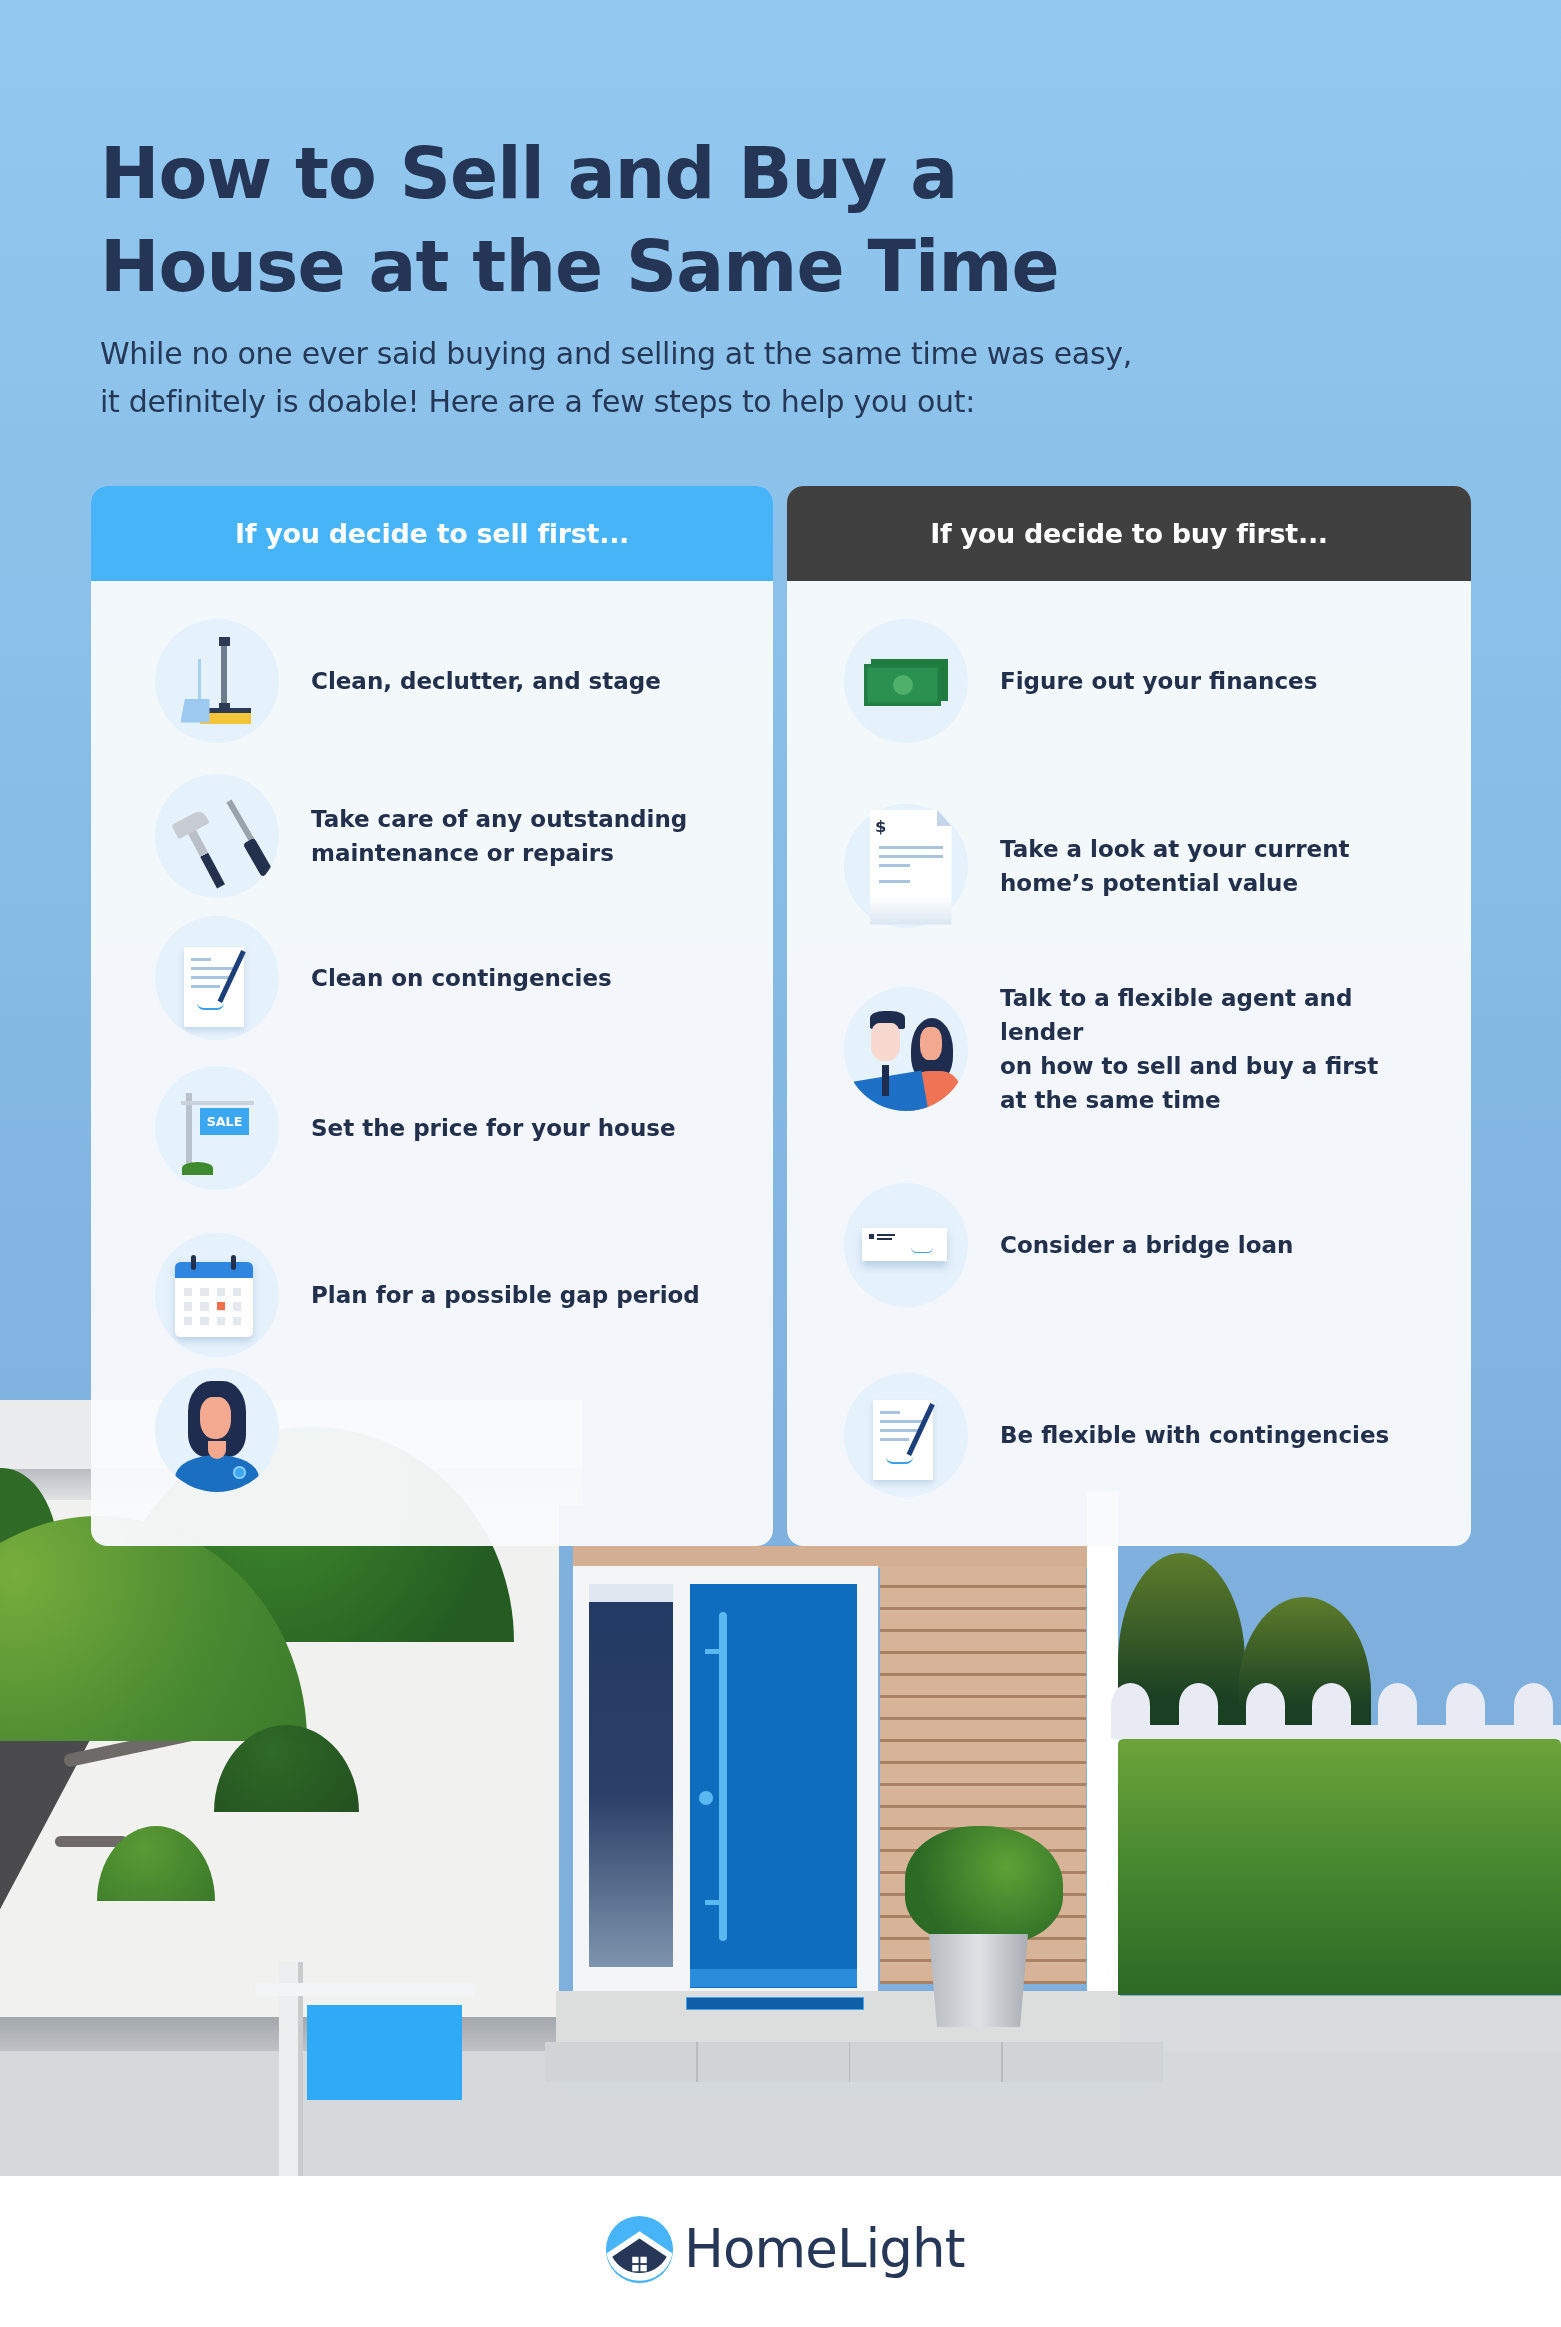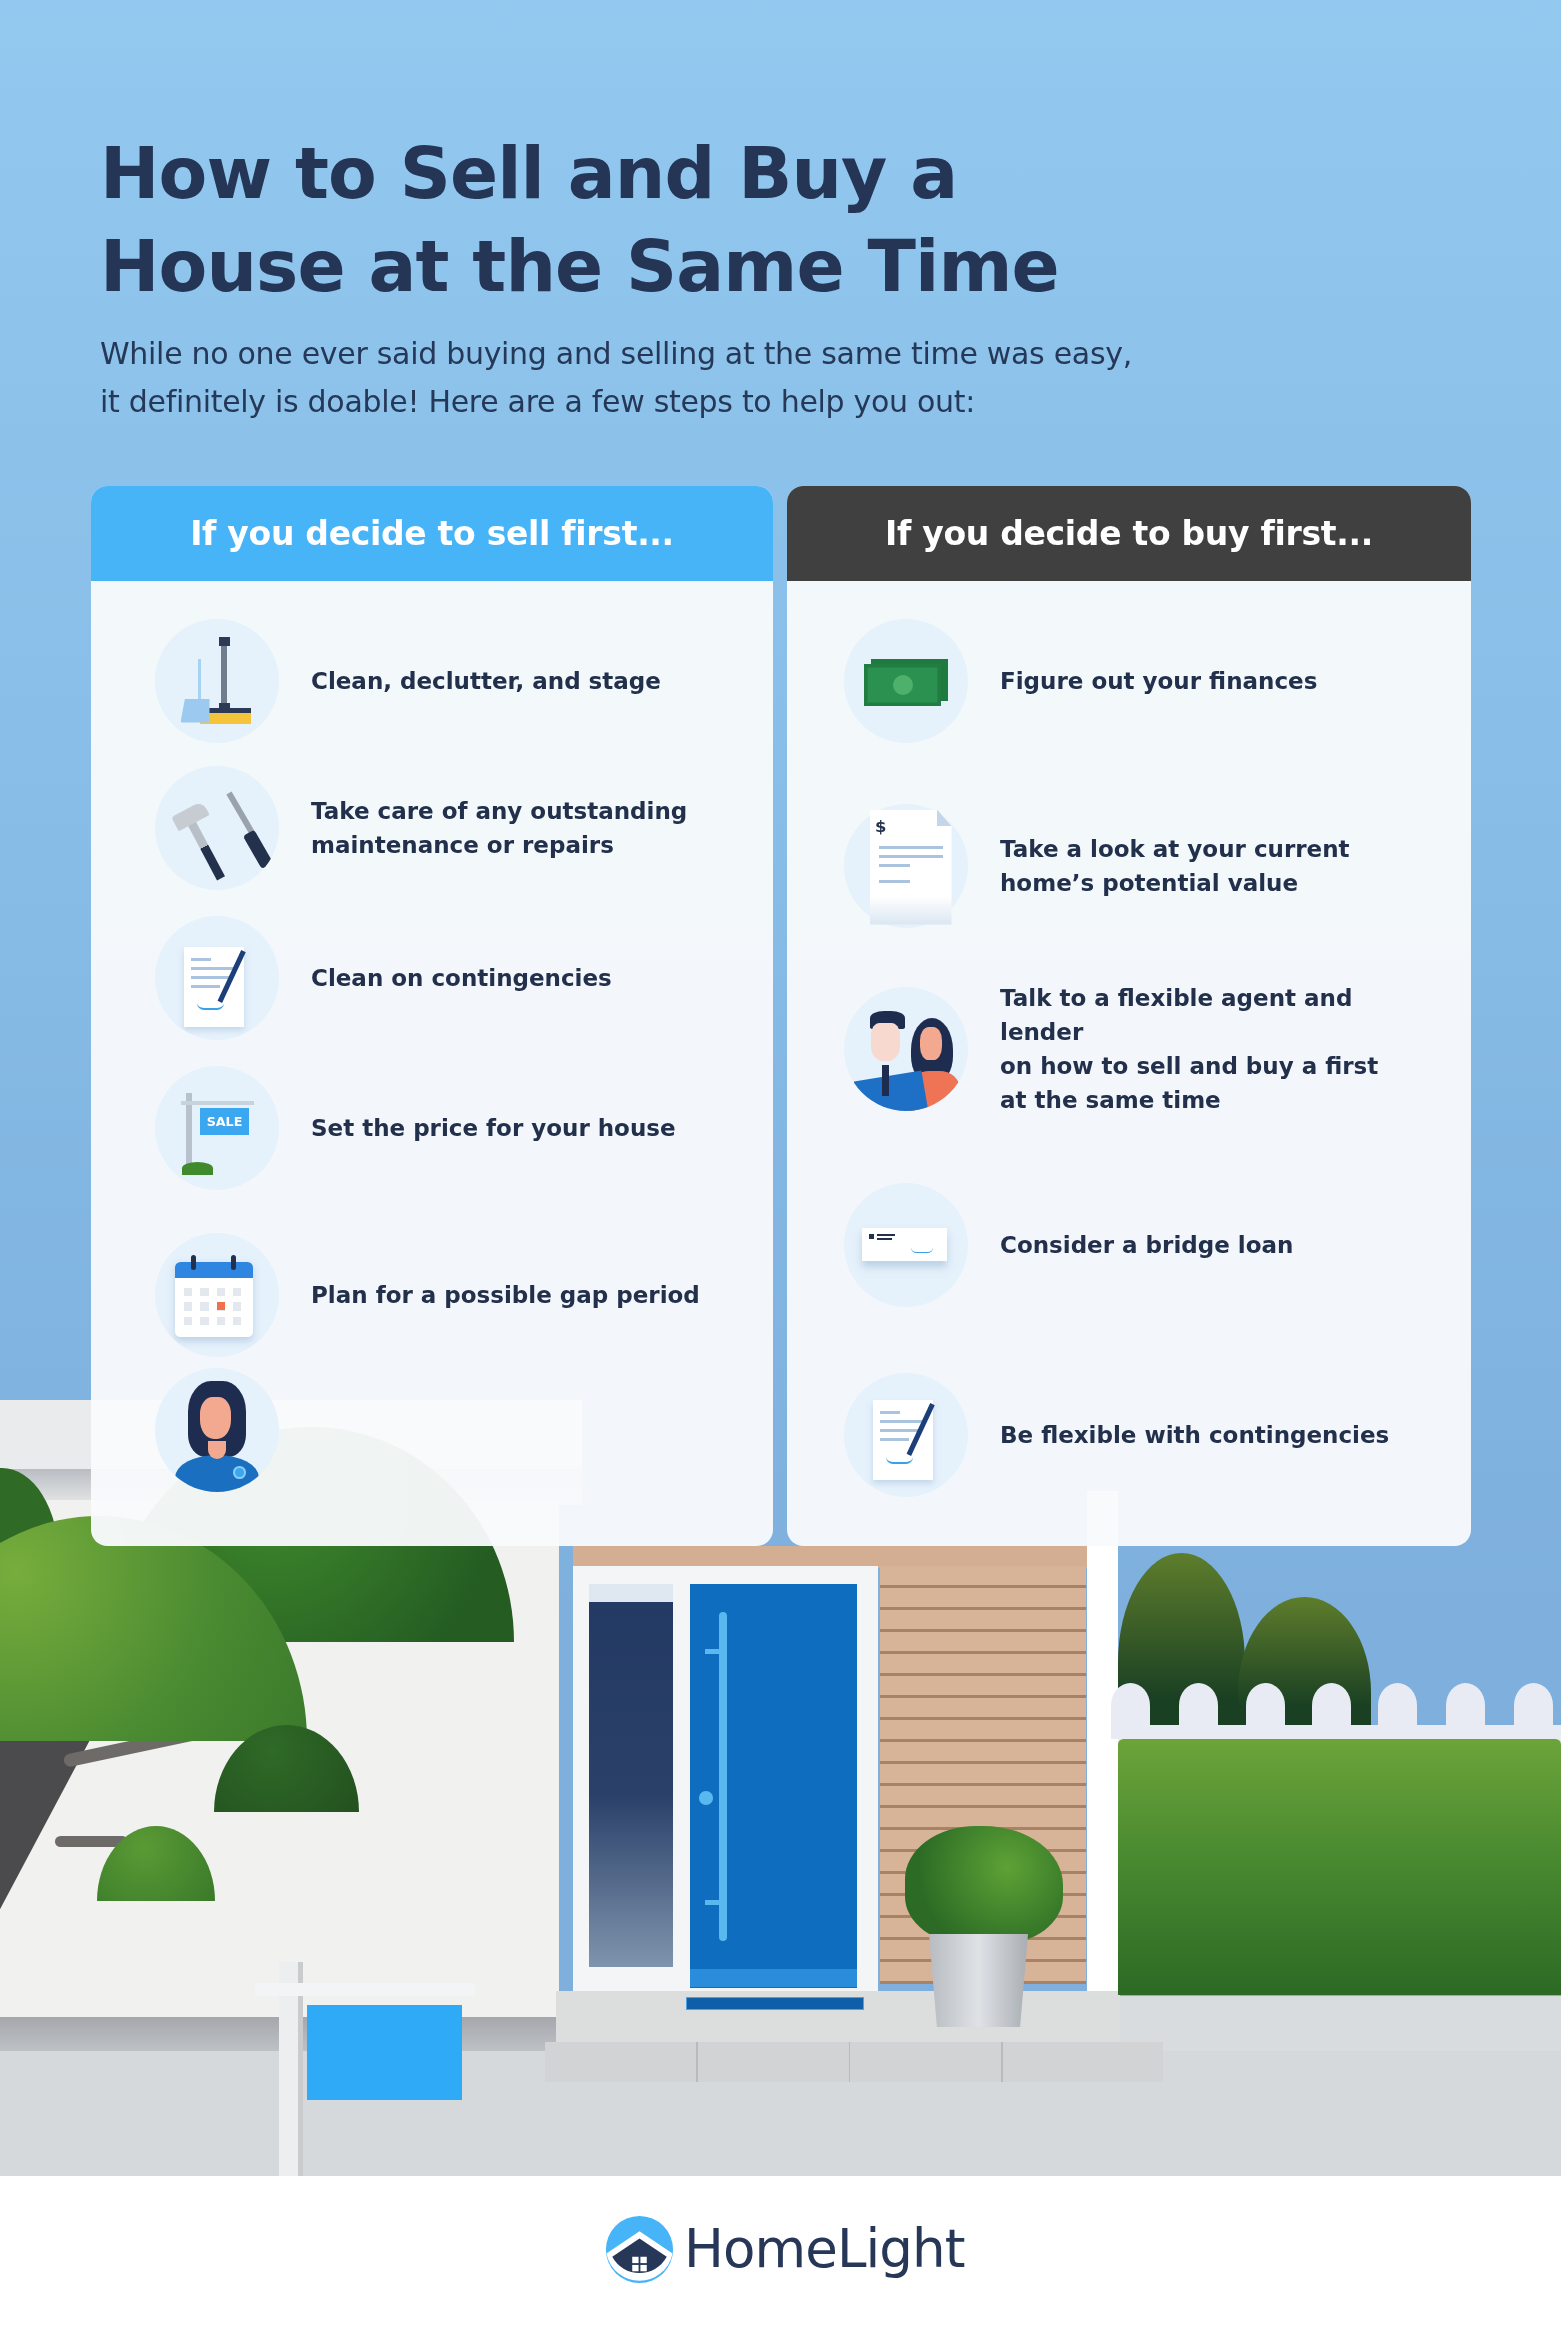--- a/index.html
+++ b/index.html
@@ -63,21 +63,21 @@
            font-family: "DejaVu Sans", sans-serif; font-weight: bold; font-size: 71px; line-height: 93px; letter-spacing: -0.9px; }
   .subtitle { position: absolute; left: 100px; top: 330px; width: 1182px; color: #263858;
               font-family: "DejaVu Sans", sans-serif; font-size: 30px; line-height: 48px; letter-spacing: -0.3px; }
 
   
   .card { position: absolute; top: 486px; height: 1060px; border-radius: 16.4px; overflow: hidden;
           background: rgba(248,250,252,0.96); }
   .card-left { left: 91px; width: 682px; }
   .card-right { left: 787px; width: 684px; }
   .card-head { height: 95px; display: flex; align-items: center; justify-content: center;
-               color: #ffffff; font-family: "DejaVu Sans", sans-serif; font-weight: bold; font-size: 33px; letter-spacing: -0.3px; }
+               color: #ffffff; font-family: "DejaVu Sans", sans-serif; font-weight: bold; font-size: 27px; letter-spacing: -0.3px; }
   .card-left .card-head { background: #48b4f8; }
   .card-right .card-head { background: #404040; }
 
   .item { position: absolute; left: 0; width: 100%; height: 124px; }
   .icon-circle { position: absolute; left: 64px; top: 0; width: 124px; height: 124px; border-radius: 50%; background: #e5f1fb; overflow: hidden; }
   .item-text { position: absolute; left: 220px; top: 50%; transform: translateY(-50%); width: 436px;
                color: #22304c; font-family: "DejaVu Sans", sans-serif; font-weight: 600; font-size: 23px; line-height: 34px; }
 
   
   .ic { position: absolute; }
@@ -162,21 +162,21 @@
       <div class="ic" style="left:45px;top:93px;width:51px;height:11.8px;background:#f4c43a"></div>
       <div class="ic" style="left:45px;top:89px;width:51px;height:4.5px;background:#2c3a55"></div>
       <div class="ic" style="left:43px;top:40px;width:2.7px;height:44px;background:#a8d2f2"></div>
       <div class="ic" style="left:25.5px;top:80px;width:29px;height:23.6px;background:#9cc9ef;clip-path:polygon(15% 0,100% 0,100% 100%,0 100%)"></div>
     </div>
     <div class="item-text">
       <span style="display:block">Clean, declutter, and stage</span>
     </div>
   </div>
 
-  <div class="item" style="top:280px">
+  <div class="item" style="top:288px">
     <div class="icon-circle">
       <div class="ic" style="left:31px;top:55px;width:9px;height:65px;background:linear-gradient(180deg,#b9bfc6 45%,#24314d 45%);transform:rotate(-28deg);transform-origin:top center"></div>
       <div class="ic" style="left:18px;top:42px;width:35px;height:16.4px;background:#c7ccd2;border-radius:3.6px 9px 1.8px 1.8px;transform:rotate(-28deg)"></div>
       <div class="ic" style="left:71px;top:27px;width:5.5px;height:47px;background:#9aa2ab;transform:rotate(-30deg);transform-origin:top center"></div>
       <div class="ic" style="left:87px;top:67px;width:12.7px;height:38px;background:#24314d;border-radius:3.6px;transform:rotate(-30deg);transform-origin:top center"></div>
     </div>
     <div class="item-text">
       <span style="display:block">Take care of any outstanding</span>
       <span style="display:block">maintenance or repairs</span>
     </div>

